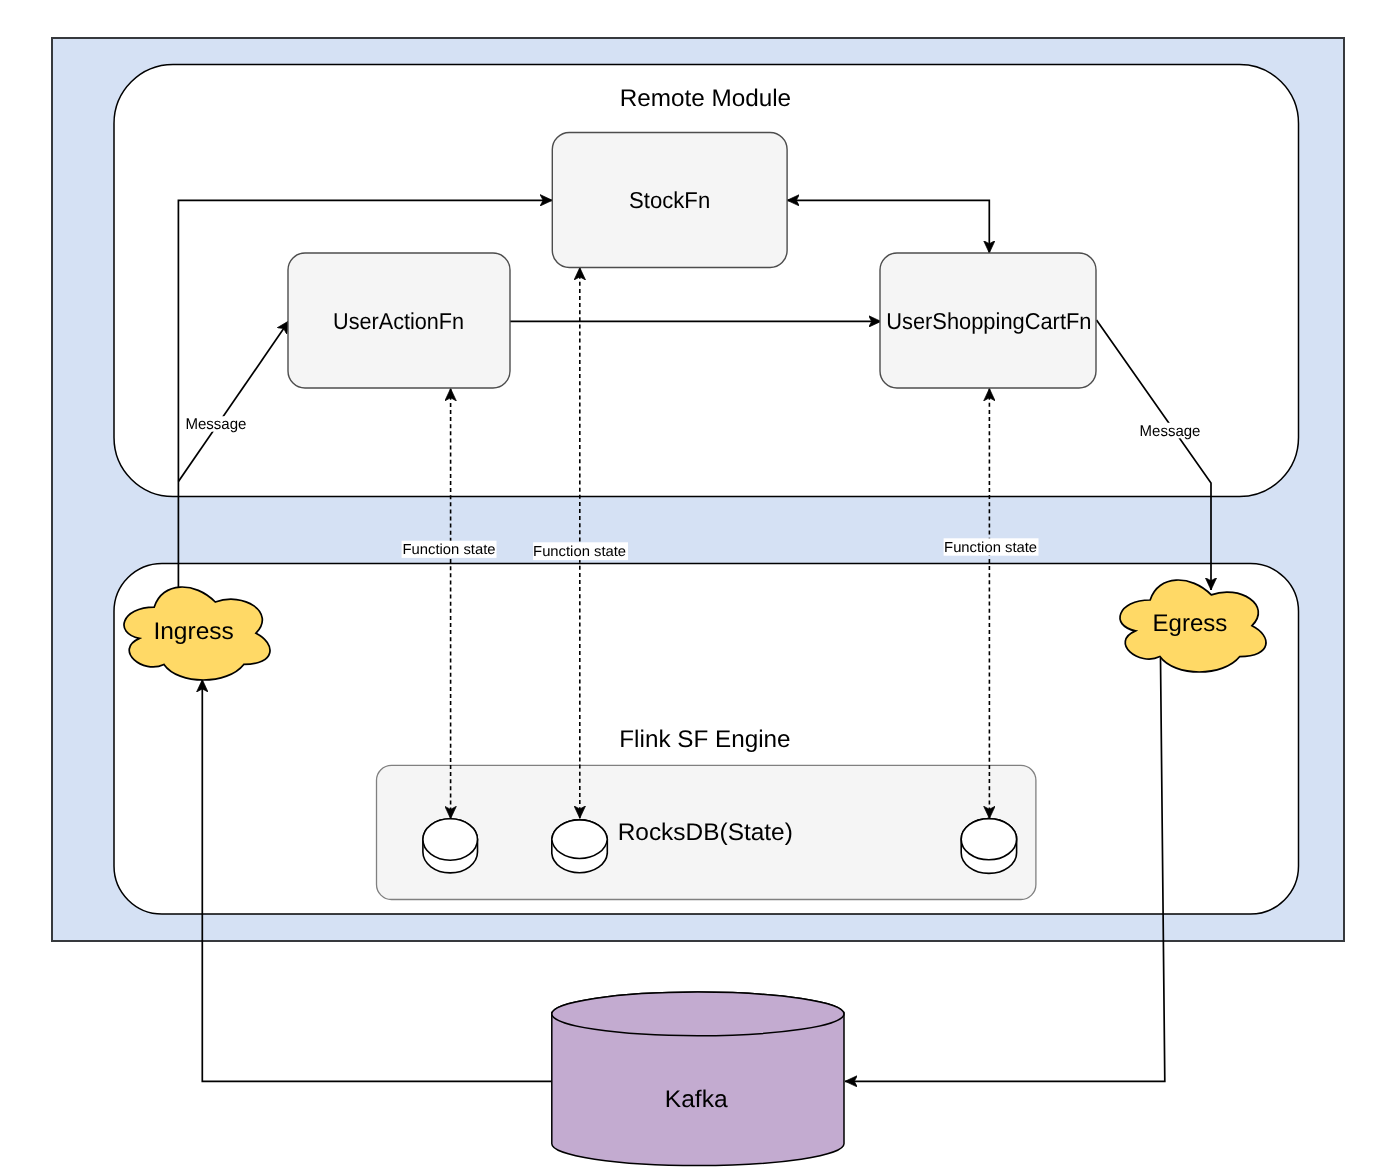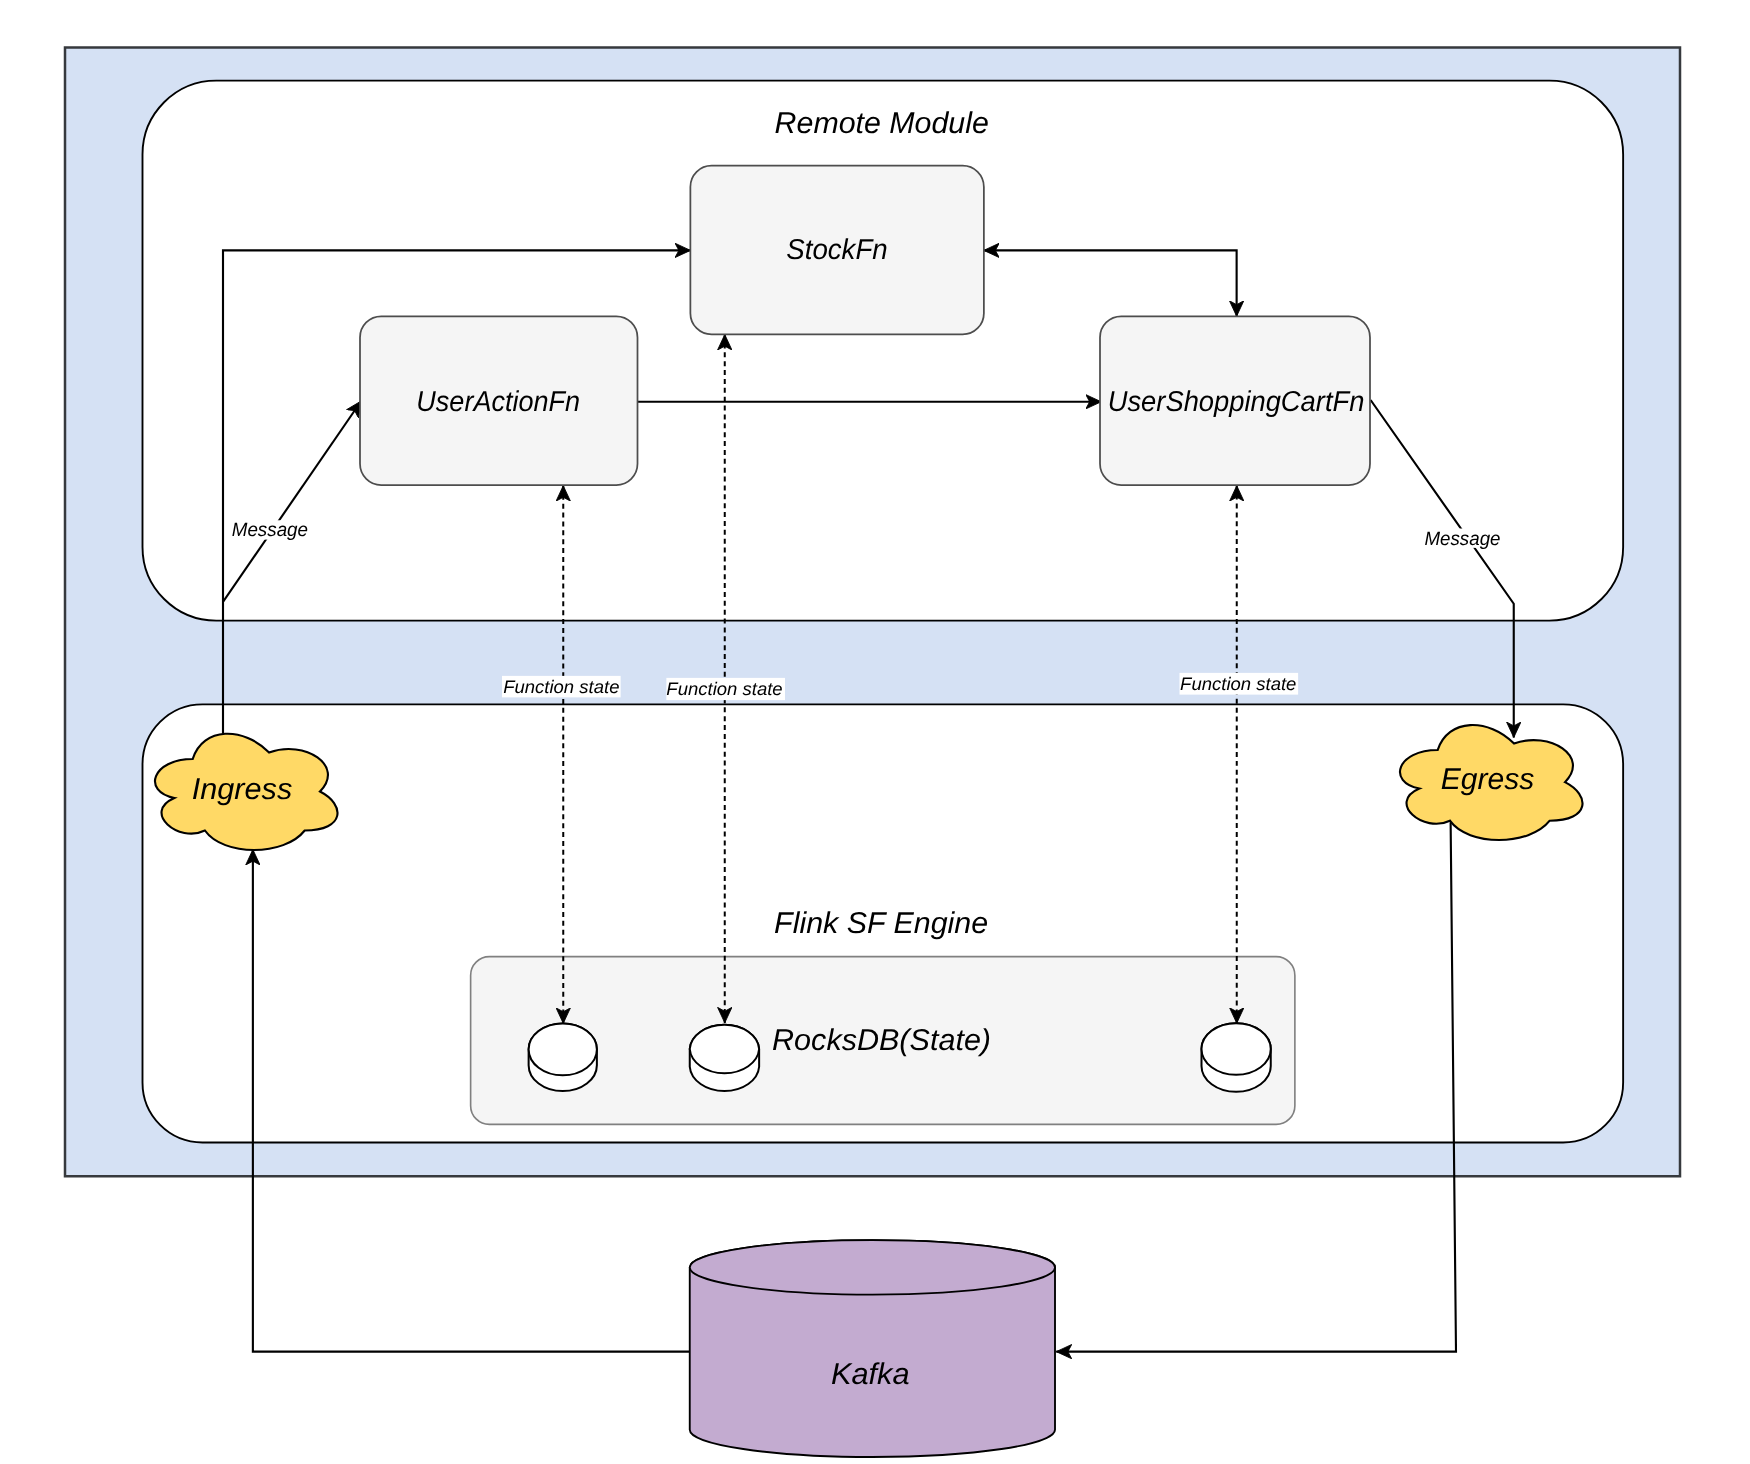--- a/index.html
+++ b/index.html
@@ -1,18 +1,18 @@
 <!DOCTYPE html>
 <html><head>
 <meta charset="utf-8">
 <title>Stateful Functions Architecture Diagram</title>
 <style>
   html,body{margin:0;padding:0;background:#ffffff;}
   body{width:1400px;height:1171px;overflow:hidden;font-family:"Liberation Sans",sans-serif;}
-  #canvas{position:relative;width:1400px;height:1038px;font-style:italic;}
+  #canvas{position:relative;width:1400px;height:1038px;}
   svg#diagram{position:absolute;left:0;top:0;width:1400px;height:1171px;display:block;
               shape-rendering:geometricPrecision;transform:translateZ(0);will-change:transform;}
   text{font-family:"Liberation Sans",sans-serif;fill:#000000;text-anchor:middle;
        white-space:pre;-webkit-font-smoothing:antialiased;text-rendering:geometricPrecision;
        }
   .t24{font-size:24px;}
   .t22{font-size:23px;}
   .t15{font-size:15.5px;}
   .t14{font-size:14.5px;}
 </style>

